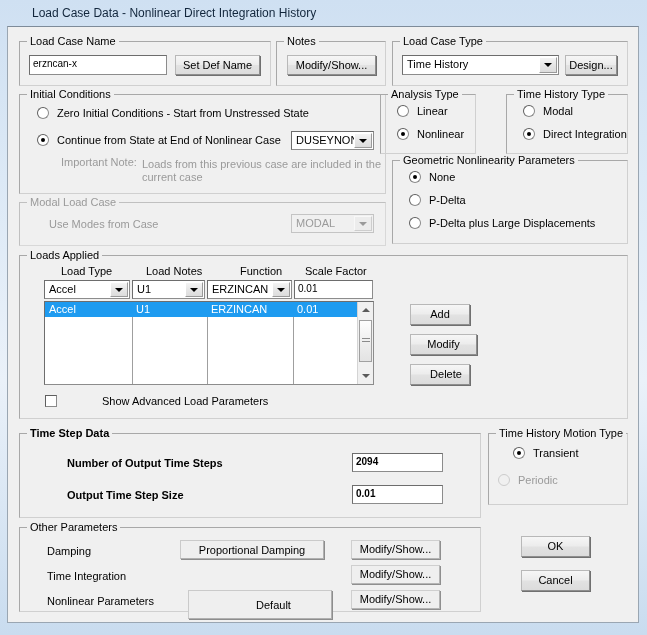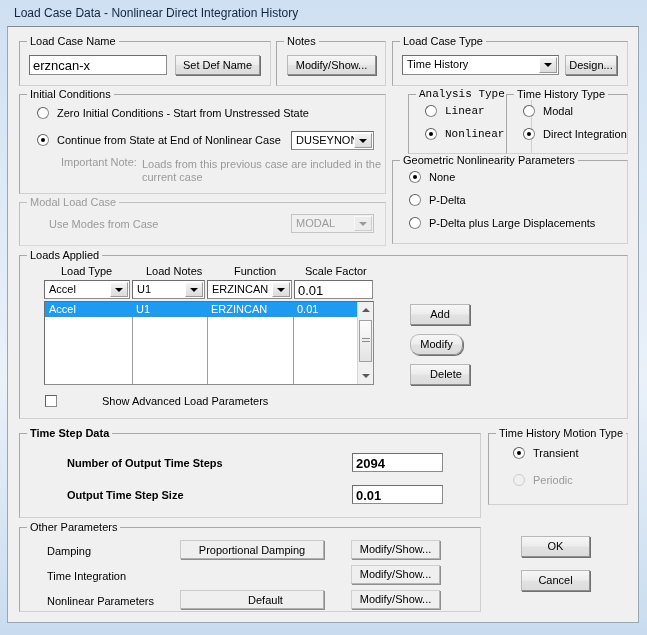--- a/index.html
+++ b/index.html
@@ -20,21 +20,21 @@
   #window {
     position: absolute;
     left: 0; top: 0;
     width: 647px; height: 635px;
   }
   #titlebar {
     position: absolute;
     left: 0; top: 0;
     width: 647px; height: 27px;
     box-sizing: border-box;
-    padding: 6px 0 0 14px;
+    padding: 6px 0 0 32px;
   }
   #titlebar .title-text {
     font-family: "Liberation Sans", sans-serif;
     font-size: 12px;
     color: #12263c;
     white-space: nowrap;
   }
 
   #dialog {
     position: absolute;
@@ -83,21 +83,21 @@
   .lbl.dim { color: #9a9a9a; }
 
   
   .textfield {
     position: absolute;
     box-sizing: border-box;
     background: #ffffff;
     border: 1px solid #8c8c8c;
     border-top-color: #6d6d6d;
     border-left-color: #6d6d6d;
-    font-size: 13px;
+    font-size: 10px;
     color: #000;
     padding: 2px 0 0 3px;
     white-space: nowrap;
     overflow: hidden;
   }
 
   
   .btn {
     position: absolute;
     box-sizing: border-box;
@@ -351,21 +351,21 @@
         <span class="combo-btn">
               <i class="arrow-dn"></i>
             </span>
       </div>
 
       <span class="lbl dim" style="left:41px; top:61px;">Important Note:</span>
       <span class="lbl dim" style="left:122px; top:63px;">Loads from this previous case are included in the</span>
       <span class="lbl dim" style="left:122px; top:76px;">current case</span>
     </div>
 
-    <div class="group" style="left:400px; top:67px; width:124px; height:60px;font-family:Liberation Mono, monospace;">
+    <div class="group" style="left:372px; top:67px; width:96px; height:60px;">
       <span class="group-label">Analysis Type</span>
       <div class="radio" style="left:16px; top:10px;">
         <span class="dot"></span>
         <span class="rlabel">Linear</span>
       </div>
       <div class="radio checked" style="left:16px; top:33px;">
         <span class="dot"></span>
         <span class="rlabel">Nonlinear</span>
       </div>
     </div>
@@ -407,21 +407,21 @@
               <i class="arrow-dn"></i>
             </span>
       </div>
     </div>
 
     <div class="group" style="left:11px; top:228px; width:609px; height:164px;">
       <span class="group-label">Loads Applied</span>
 
       <span class="lbl" style="left:41px; top:9px;">Load Type</span>
       <span class="lbl" style="left:126px; top:9px;">Load Notes</span>
-      <span class="lbl" style="left:214px; top:9px;">Function</span>
+      <span class="lbl" style="left:220px; top:9px;">Function</span>
       <span class="lbl" style="left:285px; top:9px;">Scale Factor</span>
 
       <div class="combo" style="left:24px; top:24px; width:86px; height:19px;">
         <span class="combo-text">Accel</span>
         <span class="combo-btn">
               <i class="arrow-dn"></i>
             </span>
       </div>
       <div class="combo" style="left:112px; top:24px; width:73px; height:19px;">
         <span class="combo-text">U1</span>
@@ -456,21 +456,21 @@
           <div class="sb-thumb">
                 <i class="grip"></i>
               </div>
           <div class="sb-arrow dn">
                 <i class="tri-dn"></i>
               </div>
         </div>
       </div>
 
       <div class="btn" style="left:390px; top:48px; width:60px; height:21px;">Add</div>
-      <div class="btn" style="left:390px; top:78px; width:53px; height:21px;border-radius:9px;">Modify</div>
+      <div class="btn" style="left:390px; top:78px; width:67px; height:21px;">Modify</div>
       <div class="btn" style="left:390px; top:108px; width:60px; height:21px;padding-left:12px;">Delete</div>
 
       <div class="checkbox" style="left:25px; top:139px;gap:36px;">
         <span class="box"></span>
         <span class="clabel">Show Advanced Load Parameters</span>
       </div>
     </div>
 
     <div class="group" style="left:11px; top:406px; width:462px; height:85px;font-weight:bold;">
       <span class="group-label">Time Step Data</span>
@@ -479,38 +479,38 @@
       <span class="lbl" style="left:47px; top:55px;">Output Time Step Size</span>
       <div class="textfield" style="left:332px; top:51px; width:91px; height:19px;">0.01</div>
     </div>
 
     <div class="group" style="left:480px; top:406px; width:140px; height:72px;">
       <span class="group-label">Time History Motion Type</span>
       <div class="radio checked" style="left:24px; top:13px;">
         <span class="dot"></span>
         <span class="rlabel">Transient</span>
       </div>
-      <div class="radio disabled" style="left:24px; top:40px;">
+      <div class="radio disabled" style="left:9px; top:40px;">
         <span class="dot"></span>
         <span class="rlabel">Periodic</span>
       </div>
     </div>
 
     <div class="group" style="left:11px; top:500px; width:462px; height:85px;">
       <span class="group-label">Other Parameters</span>
 
       <span class="lbl" style="left:27px; top:17px;">Damping</span>
       <div class="valuebox" style="left:160px; top:12px; width:144px; height:19px;">Proportional Damping</div>
       <div class="btn flat" style="left:331px; top:12px; width:89px; height:19px;">Modify/Show...</div>
 
       <span class="lbl" style="left:27px; top:42px;">Time Integration</span>
       <div class="btn flat" style="left:331px; top:37px; width:89px; height:19px;">Modify/Show...</div>
 
       <span class="lbl" style="left:27px; top:67px;">Nonlinear Parameters</span>
-      <div class="valuebox" style="left:160px; top:62px; width:144px; height:19px;padding-left:27px;">Default</div>
+      <div class="valuebox" style="left:168px; top:62px; width:144px; height:29px;padding-left:27px;">Default</div>
       <div class="btn flat" style="left:331px; top:62px; width:89px; height:19px;">Modify/Show...</div>
     </div>
 
     <div class="btn" style="left:513px; top:509px; width:69px; height:21px;">OK</div>
     <div class="btn" style="left:513px; top:543px; width:69px; height:21px;">Cancel</div>
 
   </div>
   </div>
 </div>
 

